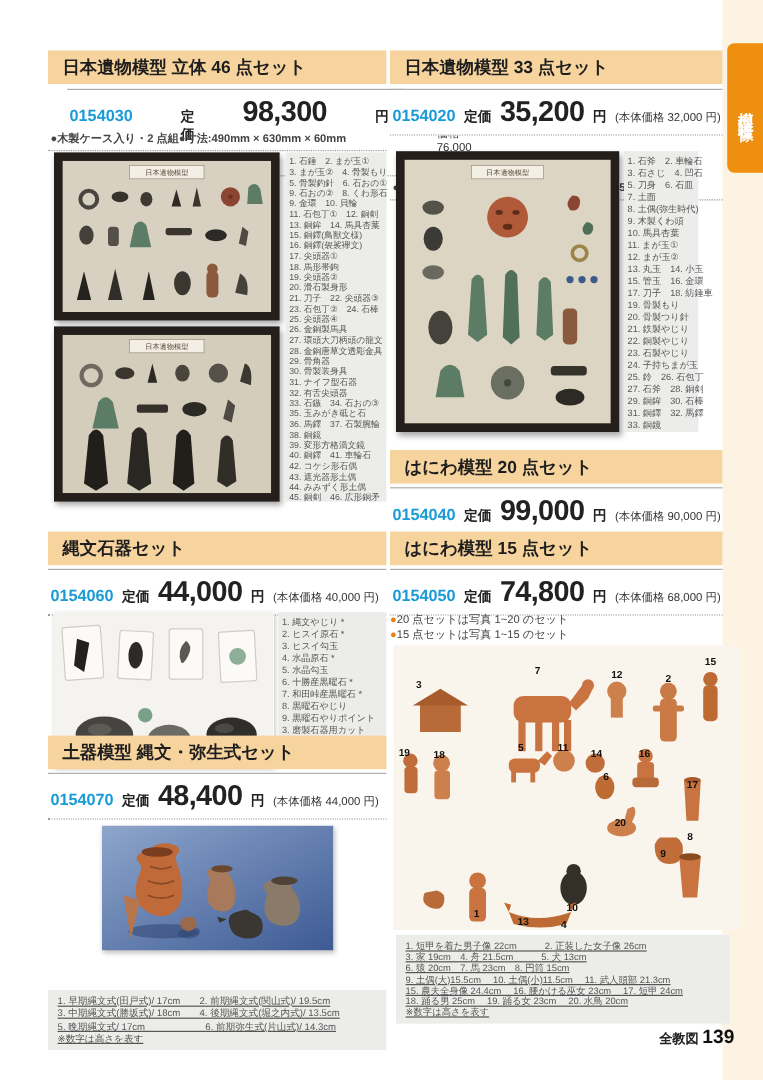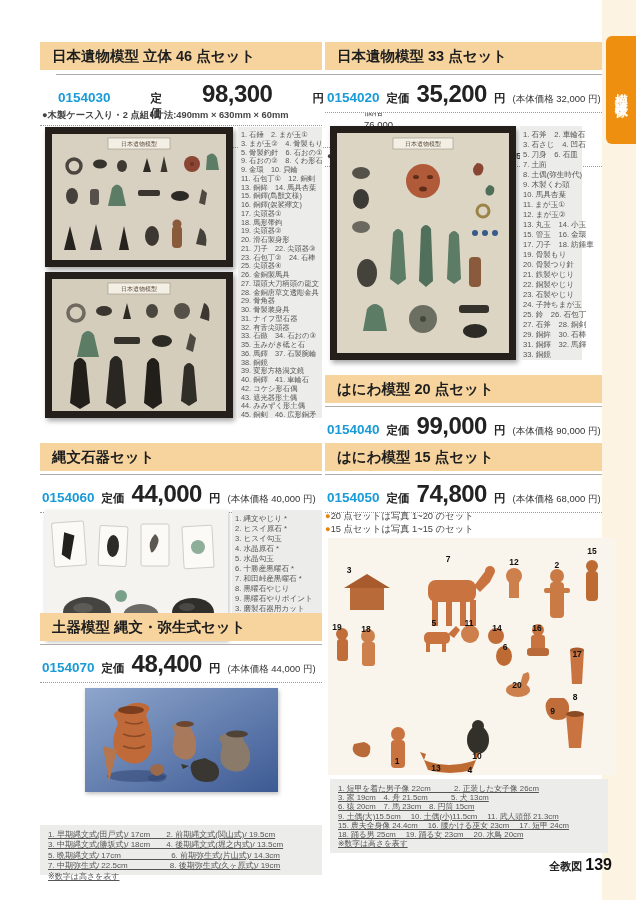--- a/index.html
+++ b/index.html
@@ -222,21 +222,20 @@
       <path d="M104 78 l-8 -2 l2 5 z" fill="#3a3632"></path>
       <ellipse cx="72 " cy="90" rx="9" ry="4" fill="#2c3f6b" opacity="0.5"></ellipse>
       <path d="M66 78 q-3 8 6 10 q9 -2 6 -10 q-3 -4 -12 0" fill="#9a6a4a"></path>
     </svg>
   </div>
 
   <div class="caption" style="left:40px;top:806px;width:282px;height:50px;margin-top:19px;">
       <div class="cline">1. 早期縄文式(田戸式)/ 17cm　　2. 前期縄文式(関山式)/ 19.5cm</div>
       <div class="cline">3. 中期縄文式(勝坂式)/ 18cm　　4. 後期縄文式(堀之内式)/ 13.5cm</div>
       <div class="cline">5. 晩期縄文式/ 17cm　　　　　　 6. 前期弥生式(片山式)/ 14.3cm</div>
-      <div class="cline">7. 中期弥生式/ 22.5cm　　　　　 8. 後期弥生式(久ヶ原式)/ 19cm</div>
       <div class="cline">※数字は高さを表す</div>
     </div>
 
   <div class="titlebar" style="left:325px;top:42px;width:277px;">日本遺物模型 33 点セット</div>
   <div class="pricerow" style="left:325px;top:74px;width:277px;">
     <span class="code">0154020</span>
     <span class="teika">定価</span>
     <span class="price">35,200</span>
     <span class="yen">円</span>
     <span class="base">(本体価格 32,000 円)</span>

